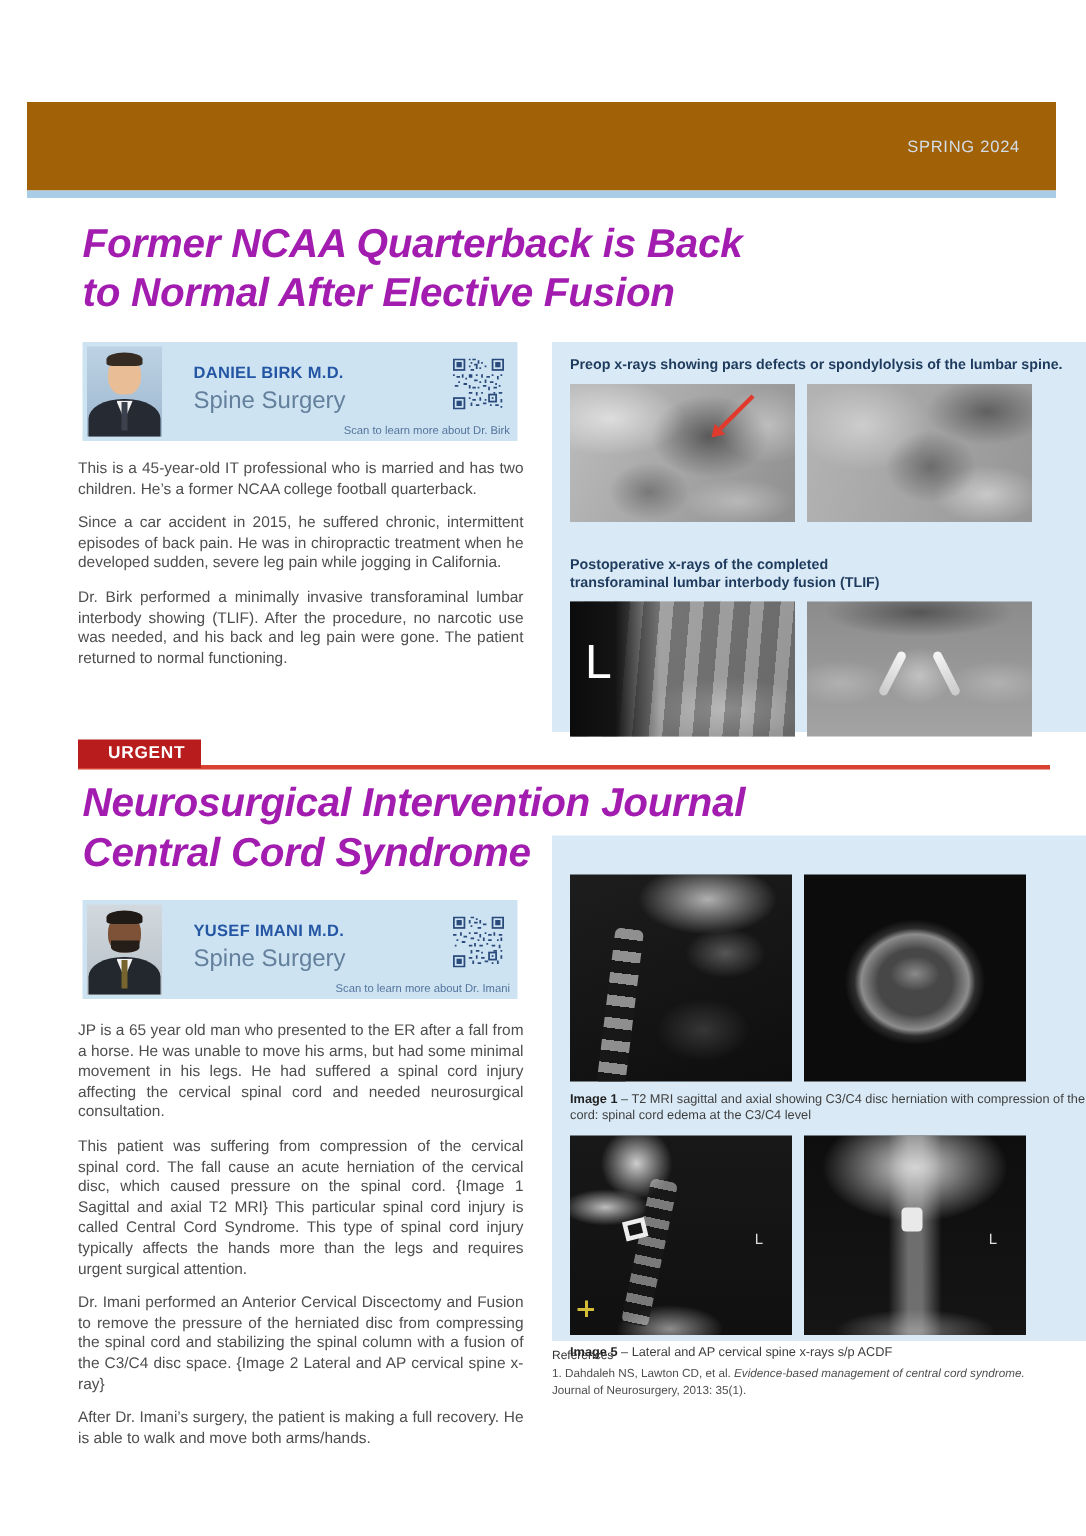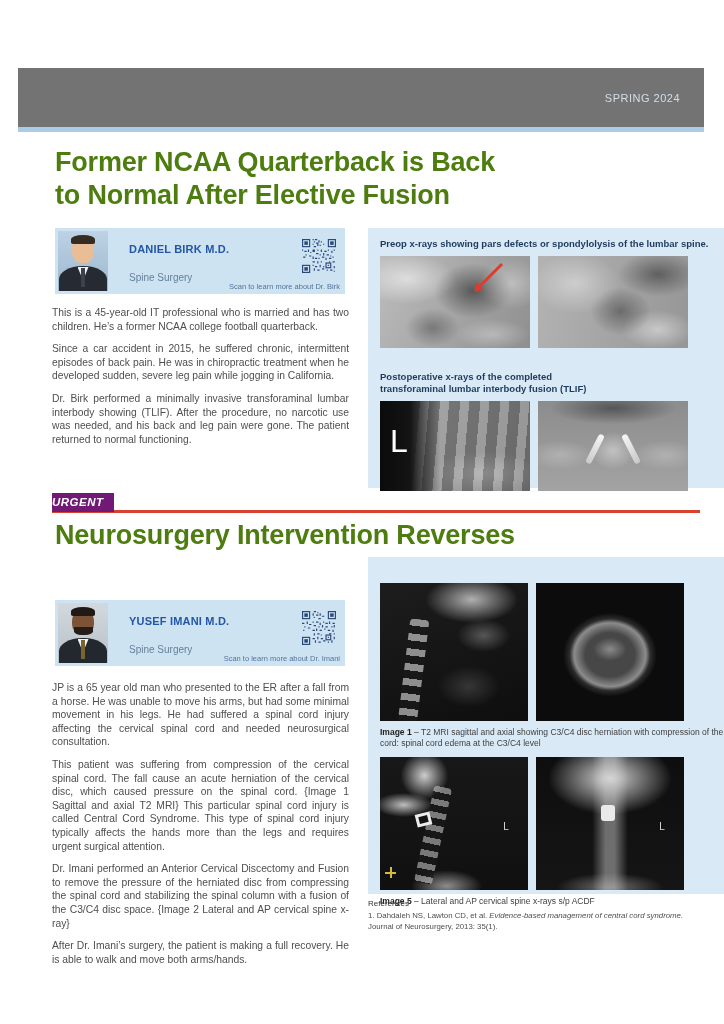--- a/index.html
+++ b/index.html
@@ -5,42 +5,42 @@
   * { margin:0; padding:0; box-sizing:border-box; }
   html,body { background:#ffffff; }
   .page {
     position:relative; width:724px; height:1024px; background:#ffffff;
     font-family:"Liberation Sans", sans-serif; overflow:hidden; margin:0 auto;
   }
 
   
   .masthead {
     position:absolute; left:18px; top:68px; width:686px; height:59px;
-    background:#737373; display:flex; align-items:center; justify-content:flex-end;
+    background:#a16207; display:flex; align-items:center; justify-content:flex-end;
     padding-right:24px;
   }
   .issue { color:#d3dde8; font-size:11px; letter-spacing:.5px; }
   .masthead-stripe {
     position:absolute; left:18px; top:127px; width:686px; height:5px; background:#a9cde7;
   }
 
   
   .headline {
-    position:absolute; left:55px; color:#4d7c0f; font-weight:bold; 
+    position:absolute; left:55px; color:#a21caf; font-weight:bold; font-style:italic;
     font-size:27px; line-height:33px; letter-spacing:-.2px;
   }
   .hl1 { top:146px; }
   .hl2 { top:519px; }
 
   
   .urgent-line { position:absolute; left:52px; top:510px; width:648px; height:2.5px; background:#d8402f; }
   .urgent-badge {
-    position:absolute; left:52px; top:493px; background:#701a75; color:#ffffff;
-    font-weight:bold; font-style:italic; font-size:11.5px; letter-spacing:.5px;
-    padding:3px 10px 4px 0;
+    position:absolute; left:52px; top:493px; background:#b91c1c; color:#ffffff;
+    font-weight:bold; font-size:11.5px; letter-spacing:.5px;
+    padding:3px 10px 4px 20px;
   }
 
   
   .doc-card {
     position:absolute; left:55px; width:290px; height:66px; background:#cde3f2;
   }
   .avatar { position:absolute; left:3px; top:3px; width:50px; height:60px; overflow:hidden; }
   .avatar > div { position:absolute; }
   .av-head  { left:28%; top:10%; width:44%; height:44%; border-radius:48% 48% 42% 42%; }
   .av-hair  { left:26%; top:6%;  width:48%; height:15%; border-radius:50% 50% 18% 18%; }
@@ -55,21 +55,21 @@
   .avatar-birk .av-tie  { background:#3c424d; }
   .avatar-imani { background:linear-gradient(180deg,#d2d9de,#b7c1c8); }
   .avatar-imani .av-head { background:#7d5236; }
   .avatar-imani .av-hair { background:#201a16; }
   .avatar-imani .av-beard { background:#241d18; }
   .avatar-imani .av-suit { background:#23272e; }
   .avatar-imani .av-tie  { background:#77642f; }
 
   .doc-info { position:absolute; left:74px; top:15px; }
   .doc-name { color:#2456a4; font-weight:bold; font-size:11px; letter-spacing:.2px; }
-  .doc-spec { color:#64809c; font-size:10px; margin-top:17px; }
+  .doc-spec { color:#64809c; font-size:16px; margin-top:4px; }
   .qr { position:absolute; right:9px; top:11px; width:34px; height:34px; }
   .scan { position:absolute; right:5px; bottom:3px; font-size:7.5px; color:#54749c; }
 
   
   .bodycol { position:absolute; left:52px; width:297px; color:#4e4e4e; font-size:10.3px;
              line-height:13.6px; text-align:justify; }
   .bodycol p { margin-bottom:9px; }
   .body1 { top:306px; }
   .body2 { top:681px; }
 
@@ -236,21 +236,22 @@
         <span class="screw screw-l"></span>
         <span class="screw screw-r"></span>
       </div>
     </div>
   </div>
 
   <div class="urgent-line"></div>
   <div class="urgent-badge">URGENT</div>
 
   <h1 class="headline hl2">
-    <span>Neurosurgery Intervention Reverses</span><br>
+    <span>Neurosurgical Intervention Journal</span><br>
+    <span>Central Cord Syndrome</span>
   </h1>
 
   <div class="doc-card" style="top:600px;">
     <div class="avatar avatar-imani">
       <div class="av-suit"></div>
       <div class="av-shirt"></div>
       <div class="av-tie"></div>
       <div class="av-head"></div>
       <div class="av-beard"></div>
       <div class="av-hair"></div>

